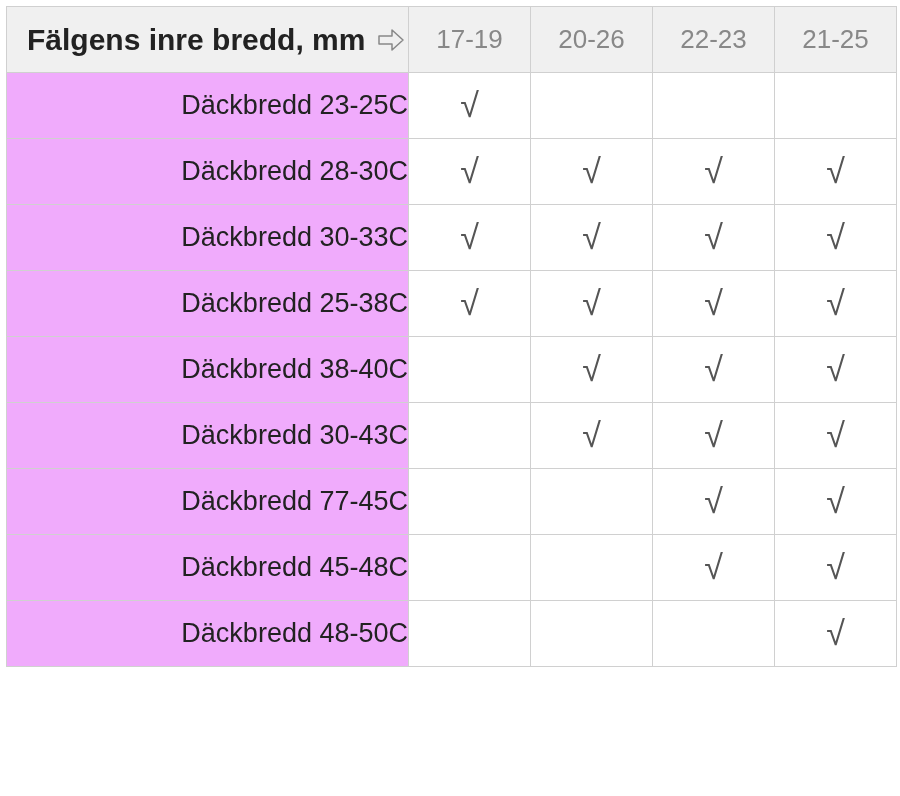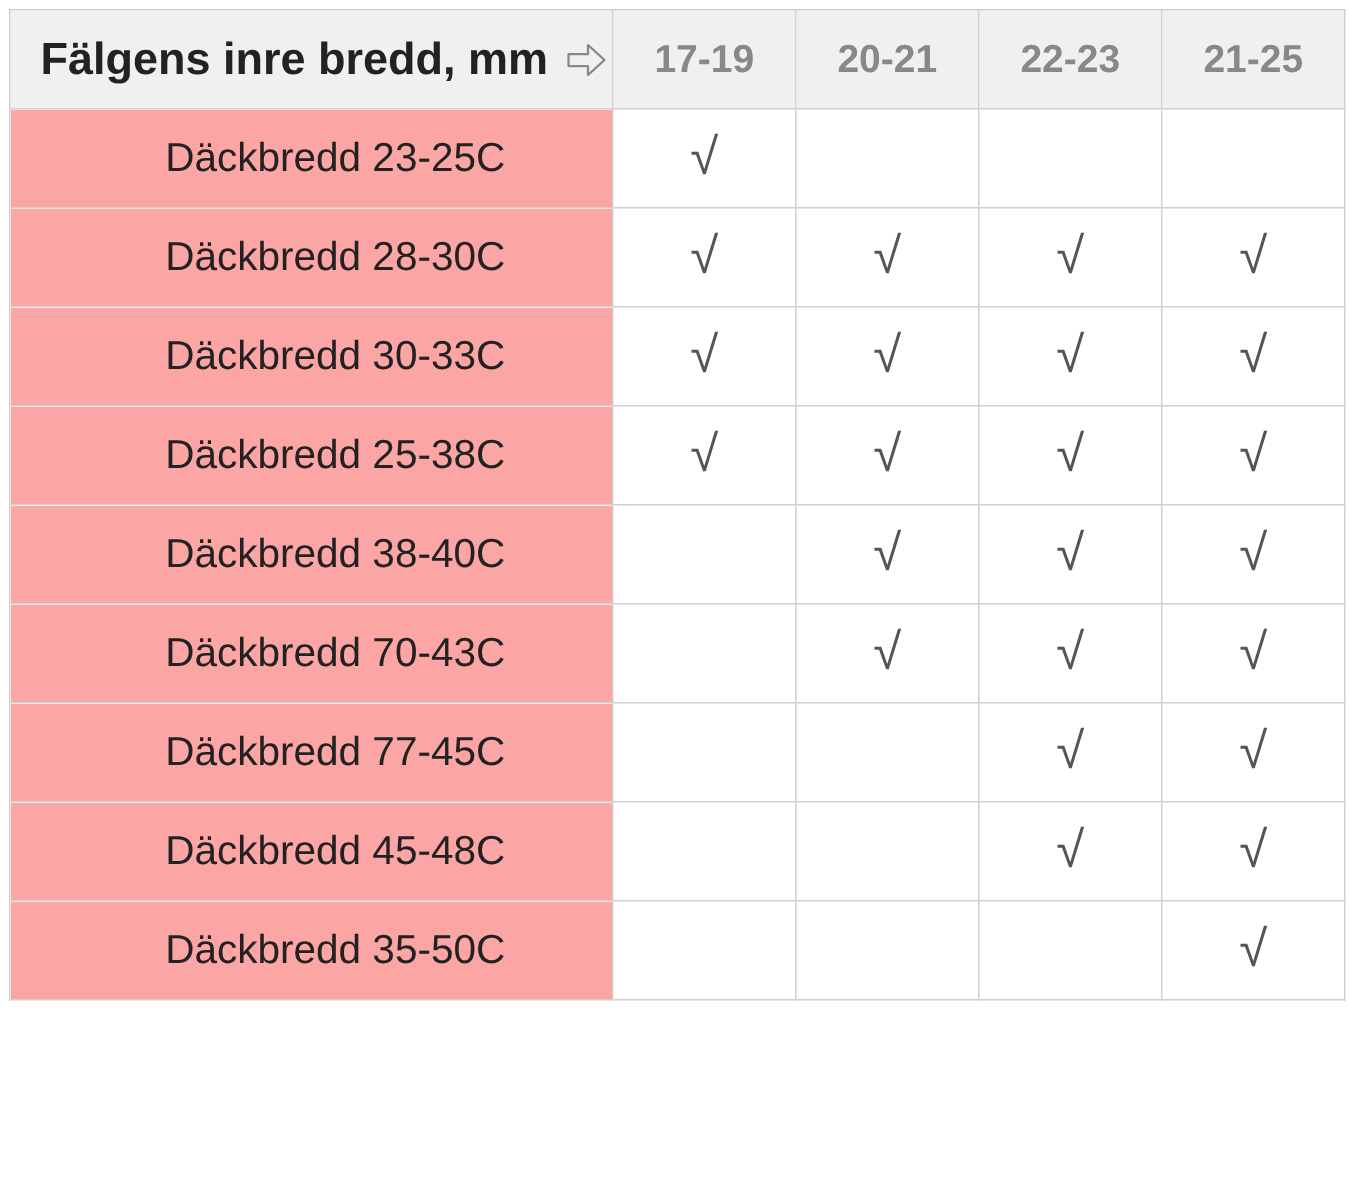--- a/index.html
+++ b/index.html
@@ -20,21 +20,21 @@
       table-layout: fixed;
     }
     th, td {
       border: 1px solid #d0d0d0;
       padding: 0;
       height: 66px;
       overflow: hidden;
     }
     th {
       background: #f0f0f0;
-      font-weight: bold;
+      font-weight: normal;
     }
     .corner-header {
       background: #f0f0f0;
       font-size: 30px;
       font-weight: bold;
       color: #222;
       text-align: left;
       padding-left: 20px;
       width: 402px;
     }
@@ -46,24 +46,24 @@
     .arrow-icon {
       display: inline-flex;
     }
     .col-header {
       font-size: 26px;
       color: #888888;
       text-align: center;
       width: 122px;
     }
     .row-header {
-      background: #fca5a5;
+      background: #f0abfc;
       font-size: 27px;
       color: #222;
-      text-align: center;
+      text-align: right;
       padding-left: 32px;
     }
     .data-cell {
       background: #ffffff;
       text-align: center;
       font-size: 34px;
       color: #555;
     }
     .check {
       font-family: "Arial Unicode MS", Arial, sans-serif;
@@ -82,21 +82,21 @@
             <svg width="28" height="24" viewBox="0 0 28 24">
               <path d="M 2 8 L 15 8 L 15 2 L 26 12 L 15 22 L 15 16 L 2 16 Z" fill="none" stroke="#888888" stroke-width="1.5" stroke-linejoin="round"></path>
             </svg>
           </span>
         </div>
       </th>
       <th class="col-header">
         <span>17-19</span>
       </th>
       <th class="col-header">
-        <span>20-21</span>
+        <span>20-26</span>
       </th>
       <th class="col-header">
         <span>22-23</span>
       </th>
       <th class="col-header">
         <span>21-25</span>
       </th>
     </tr>
   </thead>
   <tbody id="table-body">
@@ -129,41 +129,41 @@
         <td class="data-cell"><span class="check">√</span></td>
       </tr>
       <tr>
         <td class="row-header"><span>Däckbredd 38-40C</span></td>
         <td class="data-cell"></td>
         <td class="data-cell"><span class="check">√</span></td>
         <td class="data-cell"><span class="check">√</span></td>
         <td class="data-cell"><span class="check">√</span></td>
       </tr>
       <tr>
-        <td class="row-header"><span>Däckbredd 70-43C</span></td>
+        <td class="row-header"><span>Däckbredd 30-43C</span></td>
         <td class="data-cell"></td>
         <td class="data-cell"><span class="check">√</span></td>
         <td class="data-cell"><span class="check">√</span></td>
         <td class="data-cell"><span class="check">√</span></td>
       </tr>
       <tr>
         <td class="row-header"><span>Däckbredd 77-45C</span></td>
         <td class="data-cell"></td>
         <td class="data-cell"></td>
         <td class="data-cell"><span class="check">√</span></td>
         <td class="data-cell"><span class="check">√</span></td>
       </tr>
       <tr>
         <td class="row-header"><span>Däckbredd 45-48C</span></td>
         <td class="data-cell"></td>
         <td class="data-cell"></td>
         <td class="data-cell"><span class="check">√</span></td>
         <td class="data-cell"><span class="check">√</span></td>
       </tr>
       <tr>
-        <td class="row-header"><span>Däckbredd 35-50C</span></td>
+        <td class="row-header"><span>Däckbredd 48-50C</span></td>
         <td class="data-cell"></td>
         <td class="data-cell"></td>
         <td class="data-cell"></td>
         <td class="data-cell"><span class="check">√</span></td>
       </tr>
     </tbody>
 </table>
 
 </body></html>

